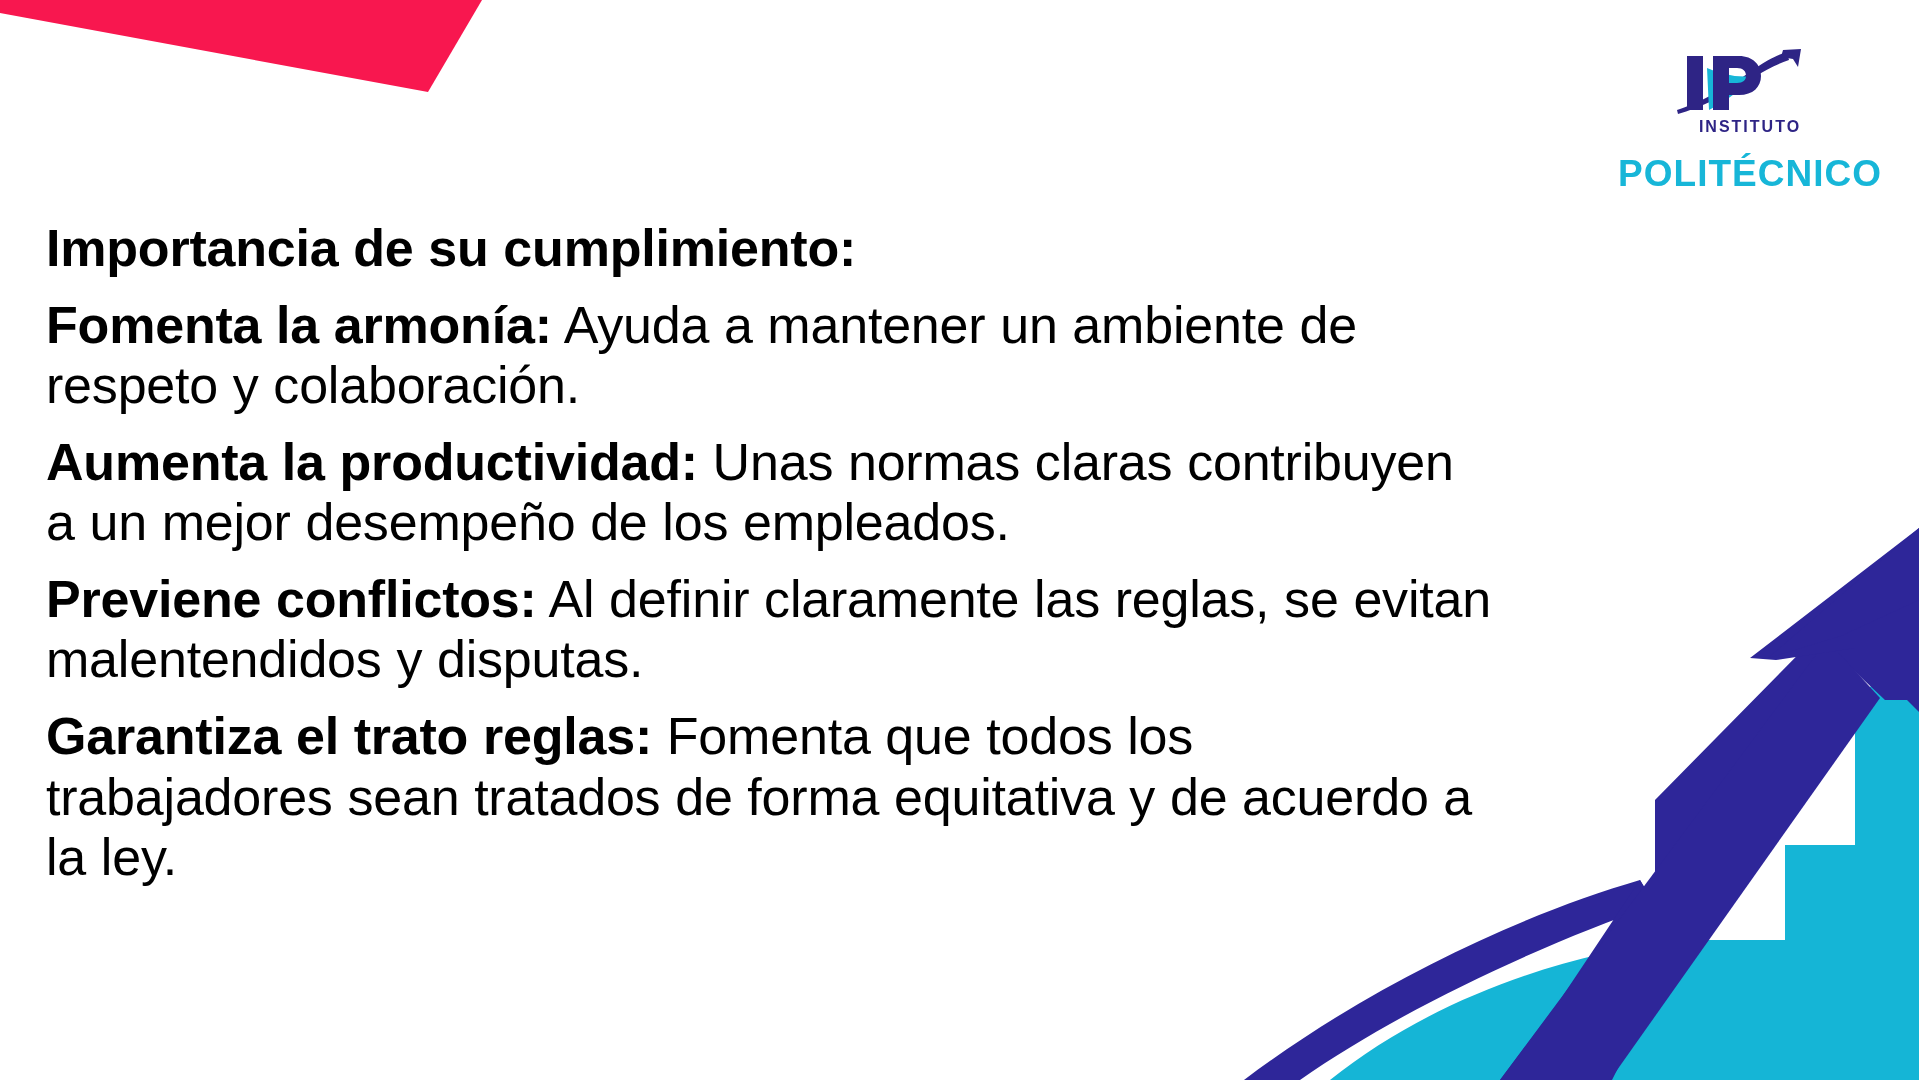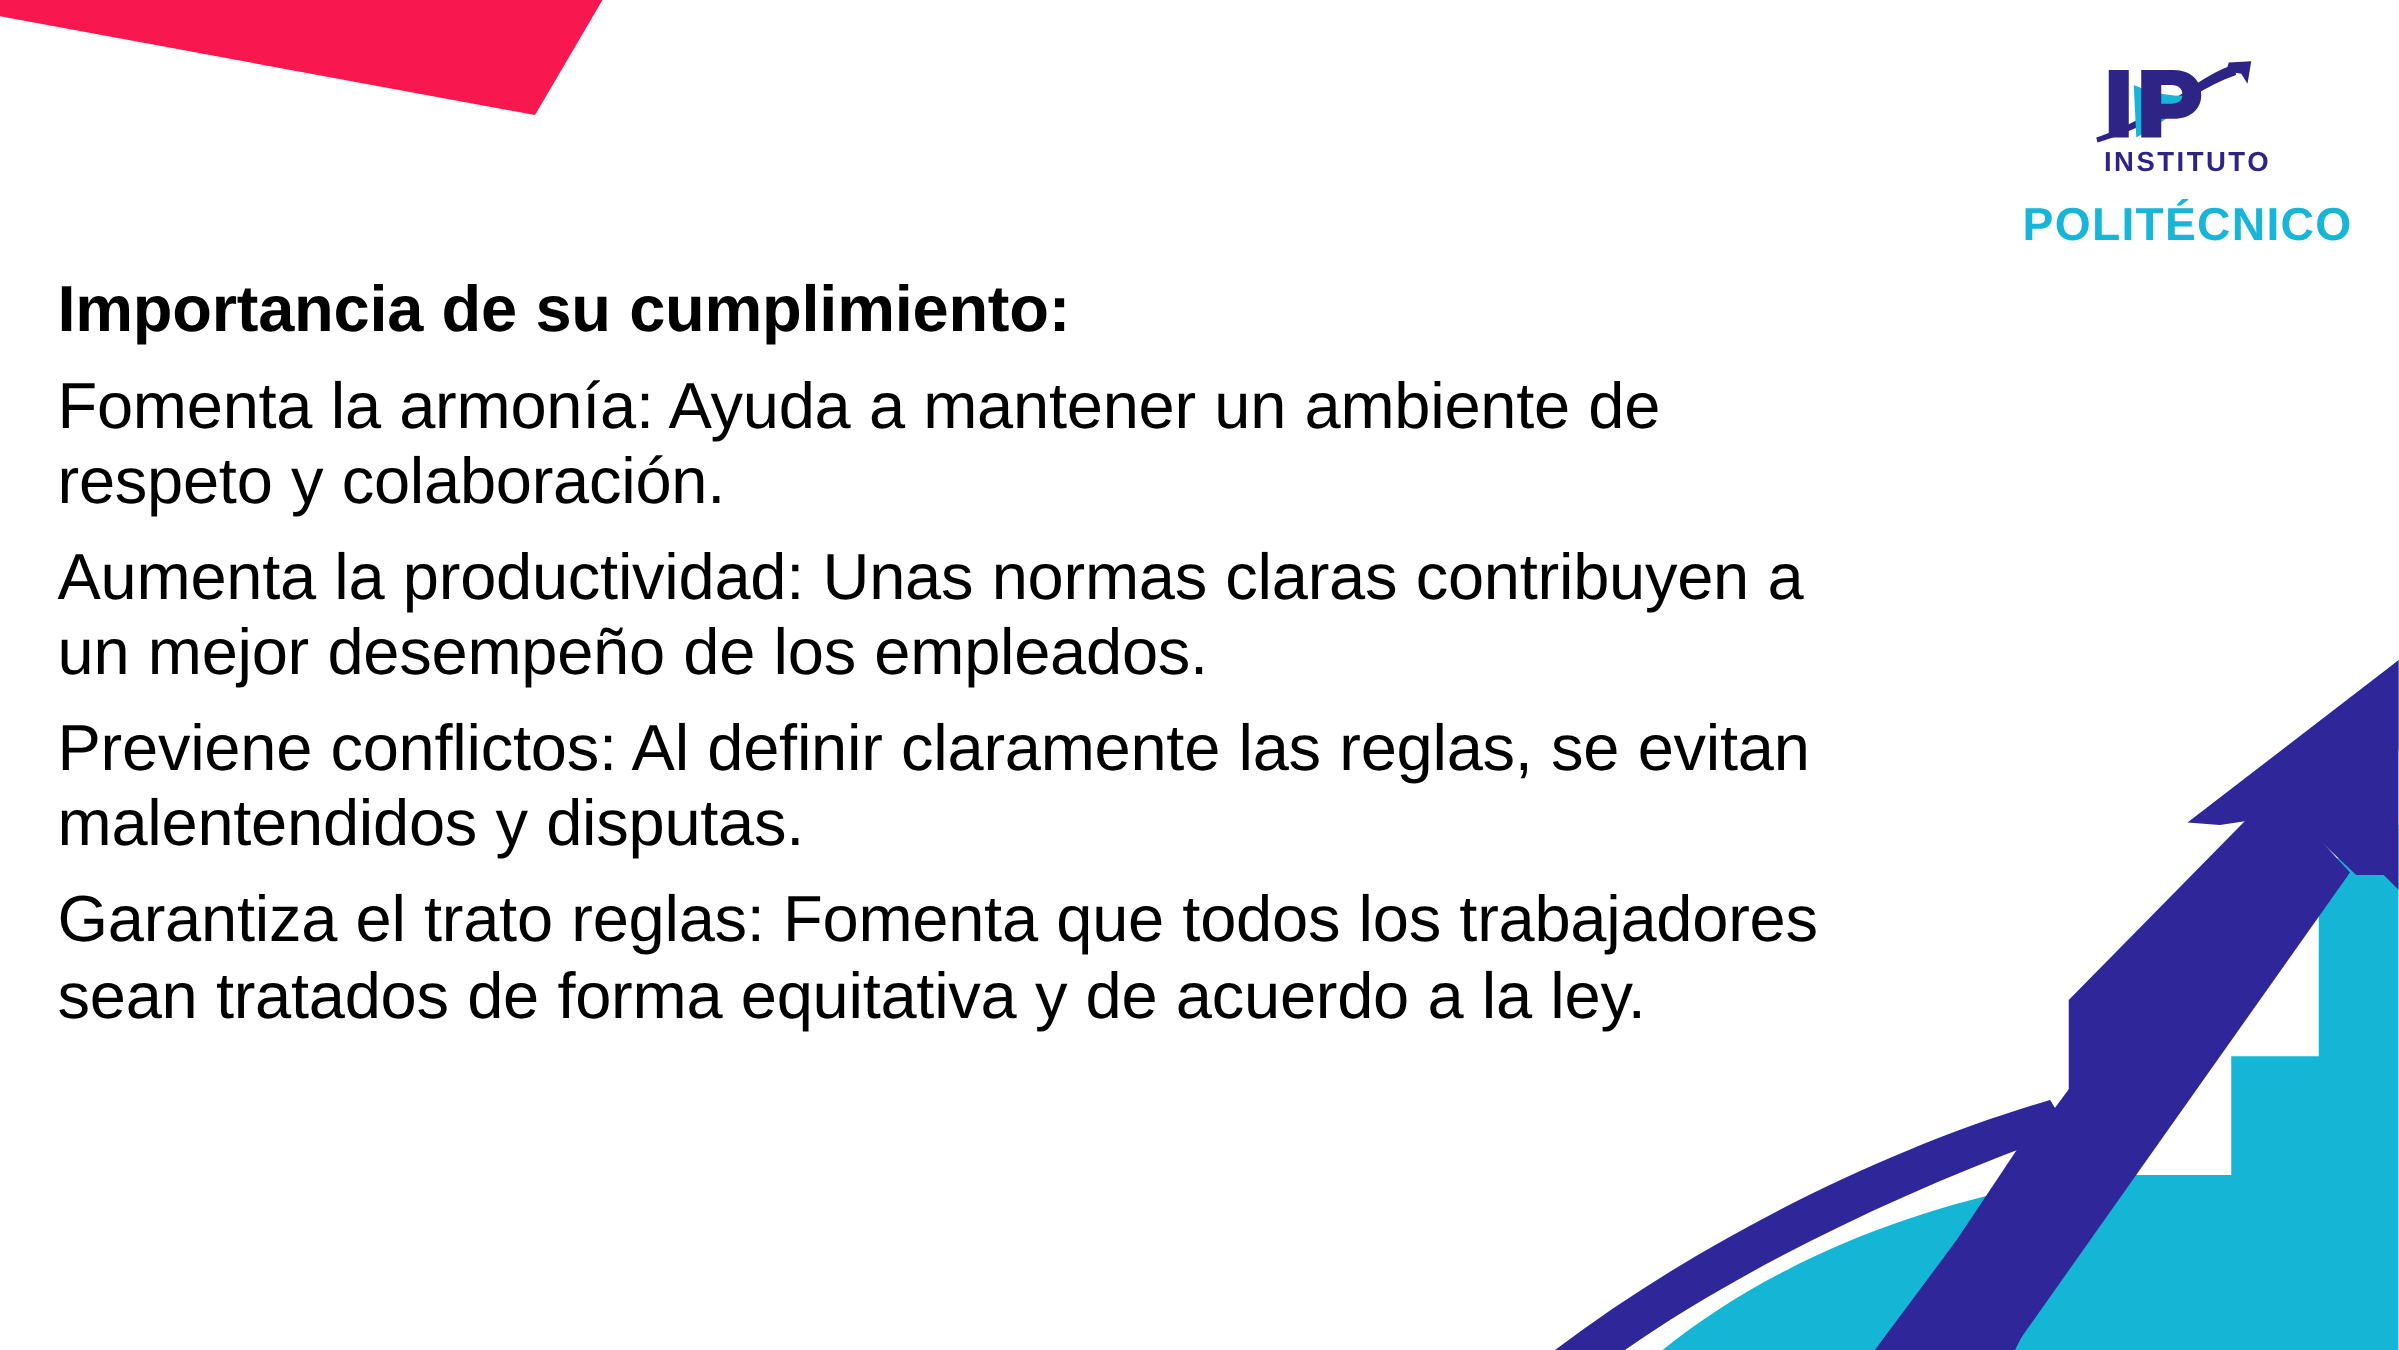--- a/index.html
+++ b/index.html
@@ -37,21 +37,21 @@
   }
   #logo-mark {
     display: block;
     margin: 0 auto;
     width: 170px;
     height: 70px;
   }
   #logo-instituto {
     font-family: "Liberation Sans", sans-serif;
     font-weight: bold;
-    font-size: 22px;
+    font-size: 16px;
     letter-spacing: 2px;
     color: #2e2485;
     line-height: 1;
     margin-top: 1px;
   }
   #logo-politecnico {
     font-family: "Liberation Sans", sans-serif;
     font-weight: bold;
     font-size: 37px;
     letter-spacing: 1px;
@@ -70,21 +70,21 @@
   .para {
     font-family: "Liberation Sans", sans-serif;
     font-size: 52px;
     line-height: 1.165;
     color: #000000;
     margin: 16px;
     letter-spacing: -0.2px;
     word-spacing: 0.5px;
   }
   .para b {
-    font-weight: normal;
+    font-weight: bold;
   }
   #heading {
     font-weight: bold;
   }
 </style>
 </head>
 <body>
 
 <div id="slide">
 

